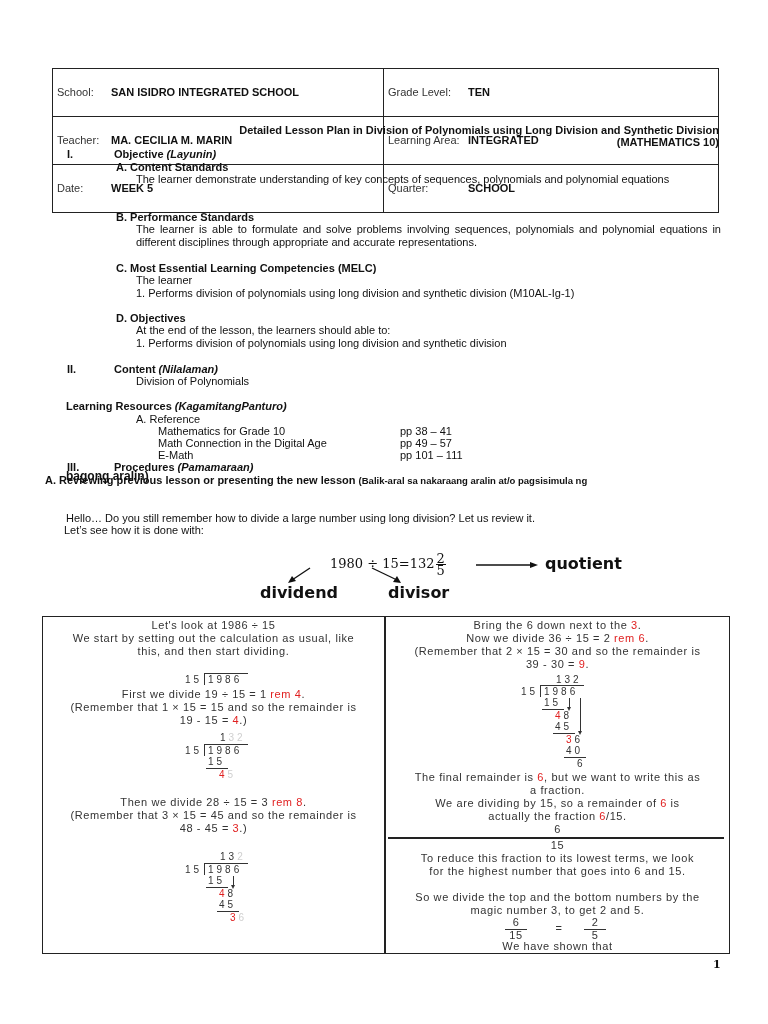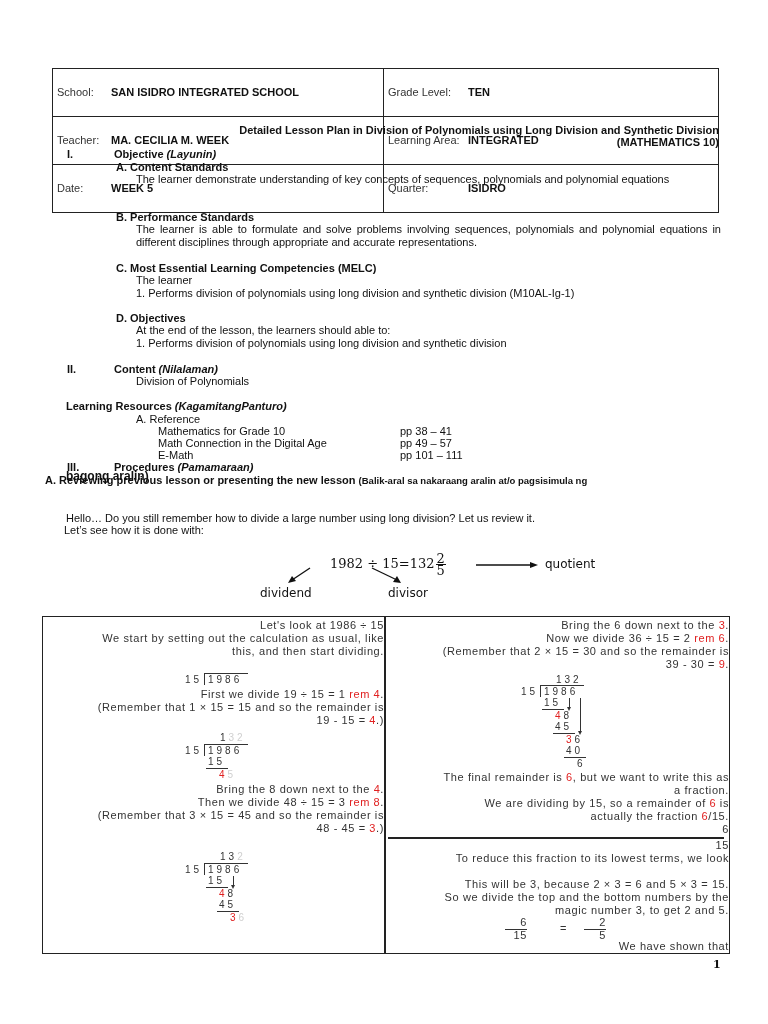--- a/index.html
+++ b/index.html
@@ -16,49 +16,49 @@
   .title { position:absolute; left:52px; width:667px; text-align:right; font-weight:bold; font-size:11px; line-height:12px; }
   .line { position:absolute; font-size:11px; line-height:12px; white-space:nowrap; }
   .just { position:absolute; font-size:11px; line-height:12.5px; text-align:justify; }
   .red { color:#e02020; }
   .gray { color:#cfcfcf; }
   
   .eq { position:absolute; left:330px; top:553px; font-family:"DejaVu Serif", serif; font-size:13px; }
   .frac { display:inline-block; vertical-align:middle; text-align:center; line-height:11px; margin-left:1px; }
   .frac .n { display:block; border-bottom:1px solid #111; padding:0 1px; }
   .frac .d { display:block; }
-  .sans-b { font-family:"DejaVu Sans", sans-serif; font-size:12px; font-weight:normal; }
+  .sans-b { font-family:"DejaVu Sans", sans-serif; font-size:16px; font-weight:bold; }
   
   .box { position:absolute; left:42px; top:616px; width:686px; height:336px; border:1.5px solid #222; }
   .box .divider { position:absolute; left:341px; top:0; width:1.5px; height:336px; background:#222; }
-  .cell { position:absolute; text-align:right; letter-spacing:0.6px; font-size:11px; line-height:12px; color:#333; }
+  .cell { position:absolute; text-align:center; letter-spacing:0.6px; font-size:11px; line-height:12px; color:#333; }
   .ld { position:absolute; font-size:10px; letter-spacing:3px; line-height:10px; color:#333; }
   .ld-bar { position:absolute; height:1px; background:#333; }
   .ld-vbar { position:absolute; width:1px; background:#333; }
   .arrow-down { position:absolute; width:1px; background:#333; }
   .arrow-down:after { content:""; position:absolute; left:-2px; bottom:-3px; border-left:2.5px solid transparent; border-right:2.5px solid transparent; border-top:4px solid #333; }
   .hr { position:absolute; height:1.5px; background:#222; }
   .pagenum { position:absolute; left:713px; top:958px; font-weight:bold; font-family:"DejaVu Serif", serif; font-size:11px; }
 </style>
 </head>
 <body>
 
 <table class="hdr">
   <tbody>
       <tr>
     <td style="width:322px"><span class="lbl" style="width:54px">School:</span><span class="val">SAN ISIDRO INTEGRATED SCHOOL</span></td>
     <td><span class="lbl" style="width:80px">Grade Level:</span><span class="val">TEN</span></td>
   </tr>
   <tr>
-    <td><span class="lbl" style="width:54px">Teacher:</span><span class="val">MA. CECILIA M. WEEK</span></td>
+    <td><span class="lbl" style="width:54px">Teacher:</span><span class="val">MA. CECILIA M. MARIN</span></td>
     <td><span class="lbl" style="width:80px">Learning Area:</span><span class="val">INTEGRATED</span></td>
   </tr>
   <tr>
     <td><span class="lbl" style="width:54px">Date:</span><span class="val">WEEK 5</span></td>
-    <td><span class="lbl" style="width:80px">Quarter:</span><span class="val">ISIDRO</span></td>
+    <td><span class="lbl" style="width:80px">Quarter:</span><span class="val">SCHOOL</span></td>
   </tr>
 </tbody>
   </table>
 
 <div class="title" style="top:124px">Detailed Lesson Plan in Division of Polynomials using Long Division and Synthetic Division</div>
 <div class="title" style="top:136px">(MATHEMATICS 10)</div>
 
 <div class="line bold" style="left:67px;top:148px">I.</div>
 <div class="line bold" style="left:114px;top:148px"><span>Objective </span><span class="ital">(Layunin)</span></div>
 <div class="line bold" style="left:116px;top:161px">A.  Content Standards</div>
@@ -89,21 +89,21 @@
 <div class="line" style="left:400px;top:449px">pp  101 – 111</div>
 
 <div class="line bold" style="left:67px;top:461px">III.</div>
 <div class="line bold" style="left:114px;top:461px"><span>Procedures </span><span class="ital">(Pamamaraan)</span></div>
 <div class="line bold" style="left:45px;top:474px"><span>A.  Reviewing previous lesson or presenting the new lesson </span><span style="font-size:9.5px">(Balik-aral sa nakaraang aralin at/o pagsisimula ng</span></div>
 <div class="line bold" style="left:66px;top:470px;font-size:12px">bagong aralin)</div>
 <div class="line" style="left:66px;top:512px">Hello… Do you still remember how to divide a large number using long division? Let us review it.</div>
 <div class="line" style="left:64px;top:524px">Let’s see how it is done with:</div>
 
 <div class="eq">
-  <span>1982 ÷ 15=132</span><span class="frac"><span class="n">2</span><span class="d">5</span></span>
+  <span>1980 ÷ 15=132</span><span class="frac"><span class="n">2</span><span class="d">5</span></span>
 </div>
 <svg class="abs" style="left:280px;top:555px" width="300" height="40">
   <g>
     <line x1="196" y1="10" x2="250" y2="10" stroke="#111" stroke-width="1.3"></line>
     <polygon points="250,7 258,10 250,13" fill="#111"></polygon>
   </g>
   <g>
     <line x1="30" y1="13" x2="12" y2="25" stroke="#111" stroke-width="1.3"></line>
     <polygon points="8,28 12,21 16,26" fill="#111"></polygon>
   </g>
@@ -138,22 +138,21 @@
     <div class="ld" style="left:177px;top:116px"><span>1</span><span class="gray">32</span></div>
     <div class="ld" style="left:142px;top:129px">15</div>
     <div class="ld-vbar" style="left:161px;top:127px;height:12px"></div>
     <div class="ld-bar" style="left:161px;top:127px;width:44px"></div>
     <div class="ld" style="left:165px;top:129px">1986</div>
     <div class="ld" style="left:165px;top:140px">15</div>
     <div class="ld-bar" style="left:163px;top:151px;width:22px"></div>
     <div class="ld" style="left:176px;top:153px"><span class="red">4</span><span class="gray">5</span></div>
   </div>
 
-  <div class="cell" style="left:0;width:341px;top:166px"><span>Bring the 8 down next to the </span><span class="red">4</span><span>.</span></div>
-  <div class="cell" style="left:0;width:341px;top:179px"><span>Then we divide 48 ÷ 15 = 3 </span><span class="red">rem 8</span><span>.</span></div>
+  <div class="cell" style="left:0;width:341px;top:179px"><span>Then we divide 28 ÷ 15 = 3 </span><span class="red">rem 8</span><span>.</span></div>
   <div class="cell" style="left:0;width:341px;top:192px">(Remember that 3 × 15 = 45 and so the remainder is</div>
   <div class="cell" style="left:0;width:341px;top:205px"><span>48 - 45 = </span><span class="red">3</span><span>.)</span></div>
 
   <div>
     <div class="ld" style="left:177px;top:235px"><span>13</span><span class="gray">2</span></div>
     <div class="ld" style="left:142px;top:248px">15</div>
     <div class="ld-vbar" style="left:161px;top:246px;height:12px"></div>
     <div class="ld-bar" style="left:161px;top:246px;width:44px"></div>
     <div class="ld" style="left:165px;top:248px">1986</div>
     <div class="ld" style="left:165px;top:259px">15</div>
@@ -190,21 +189,21 @@
   </div>
 
   <div class="cell" style="left:343px;width:343px;top:154px"><span>The final remainder is </span><span class="red">6</span><span>, but we want to write this as</span></div>
   <div class="cell" style="left:343px;width:343px;top:167px">a fraction.</div>
   <div class="cell" style="left:343px;width:343px;top:180px"><span>We are dividing by 15, so a remainder of </span><span class="red">6</span><span> is</span></div>
   <div class="cell" style="left:343px;width:343px;top:193px"><span>actually the fraction </span><span class="red">6</span><span>/15.</span></div>
   <div class="cell" style="left:343px;width:343px;top:206px">6</div>
   <div class="hr" style="left:345px;top:220px;width:336px"></div>
   <div class="cell" style="left:343px;width:343px;top:222px">15</div>
   <div class="cell" style="left:343px;width:343px;top:235px">To reduce this fraction to its lowest terms, we look</div>
-  <div class="cell" style="left:343px;width:343px;top:261px">This will be 3, because 2 × 3 = 6 and 5 × 3 = 15.</div>
+  <div class="cell" style="left:343px;width:343px;top:248px">for the highest number that goes into 6 and 15.</div>
   <div class="cell" style="left:343px;width:343px;top:274px">So we divide the top and the bottom numbers by the</div>
   <div class="cell" style="left:343px;width:343px;top:287px">magic number 3, to get 2 and 5.</div>
 
   <div>
     <div class="cell" style="left:462px;width:22px;top:299px">6</div>
     <div class="ld-bar" style="left:462px;top:312px;width:22px"></div>
     <div class="cell" style="left:462px;width:22px;top:312px">15</div>
     <div class="cell" style="left:508px;width:16px;top:305px">=</div>
     <div class="cell" style="left:541px;width:22px;top:299px">2</div>
     <div class="ld-bar" style="left:541px;top:312px;width:22px"></div>

